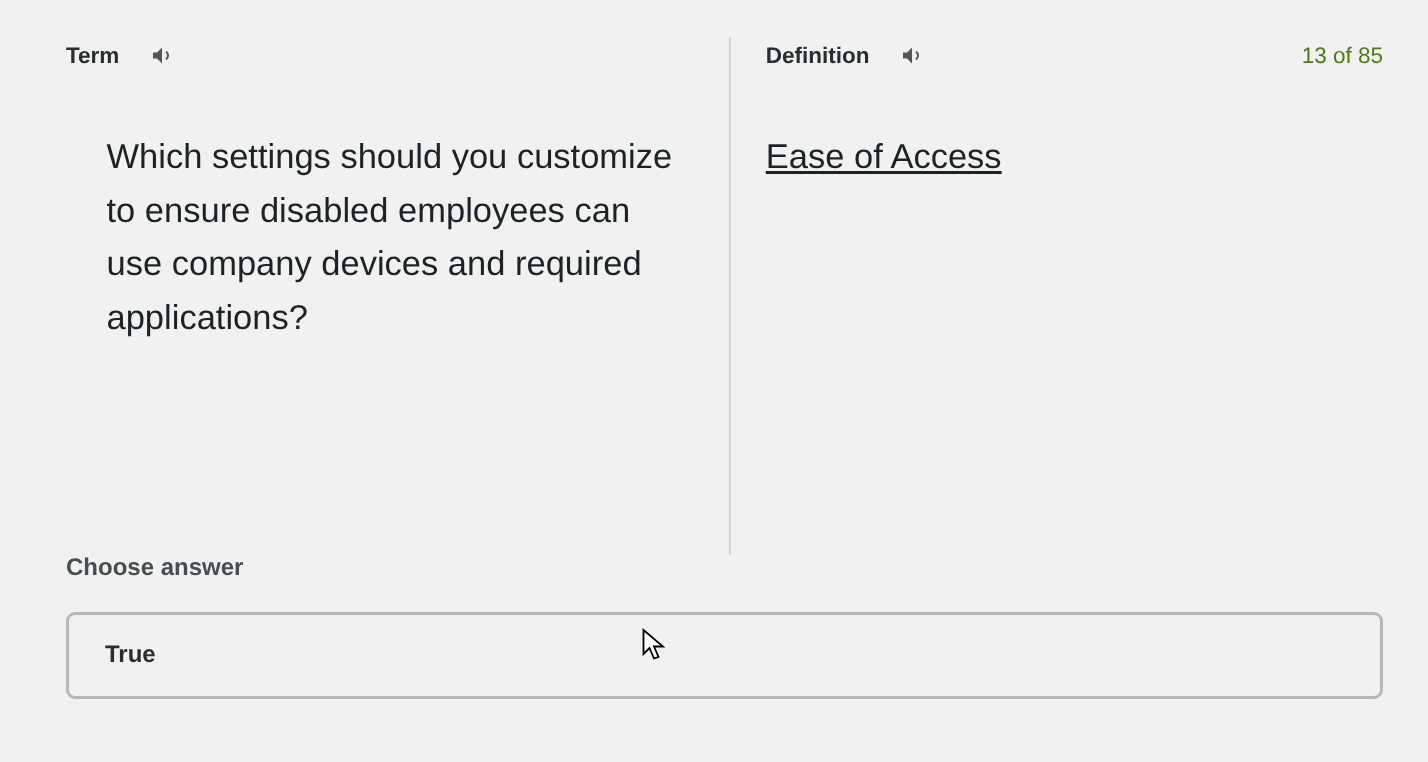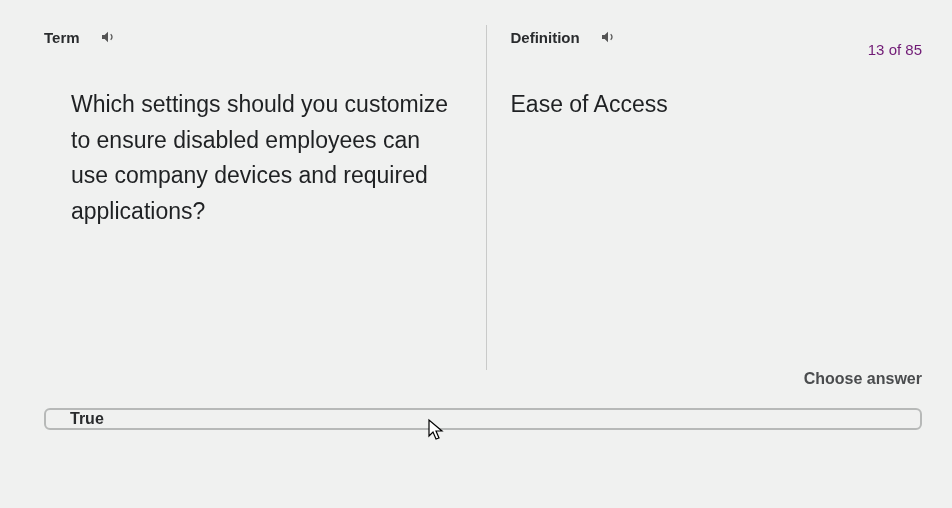--- a/index.html
+++ b/index.html
@@ -46,52 +46,51 @@
       width: 16px;
       height: 16px;
       display: inline-flex;
       align-items: center;
       justify-content: center;
       cursor: pointer;
       color: #555;
     }
     .counter {
       position: absolute;
-      top: 16px;
+      top: 4px;
       right: 30px;
       font-size: 15px;
-      color: #701a75;
+      color: #4d7c0f;
     }
     .term-text {
       font-size: 23px;
       line-height: 1.55;
       color: #1f2123;
       font-weight: 400;
       margin-left: 27px;
     }
     .def-text {
       font-size: 23px;
       line-height: 1.5;
       color: #1f2123;
       font-weight: 400;
+      text-decoration: underline;
     }
     .choose-area {
       padding: 0 30px 0 44px;
-      text-align: right;
     }
     .choose-label {
       font-size: 16px;
       font-weight: 700;
       color: #4a4c4e;
       margin-bottom: 20px;
     }
     .answer-row {
       display: flex;
       gap: 24px;
-      flex-direction: column;
     }
     .answer-btn {
       flex: 1;
       height: 58px;
       border: 2px solid #b7b9b8;
       border-radius: 6px;
       background: transparent;
       display: flex;
       align-items: center;
       padding: 0 24px;

